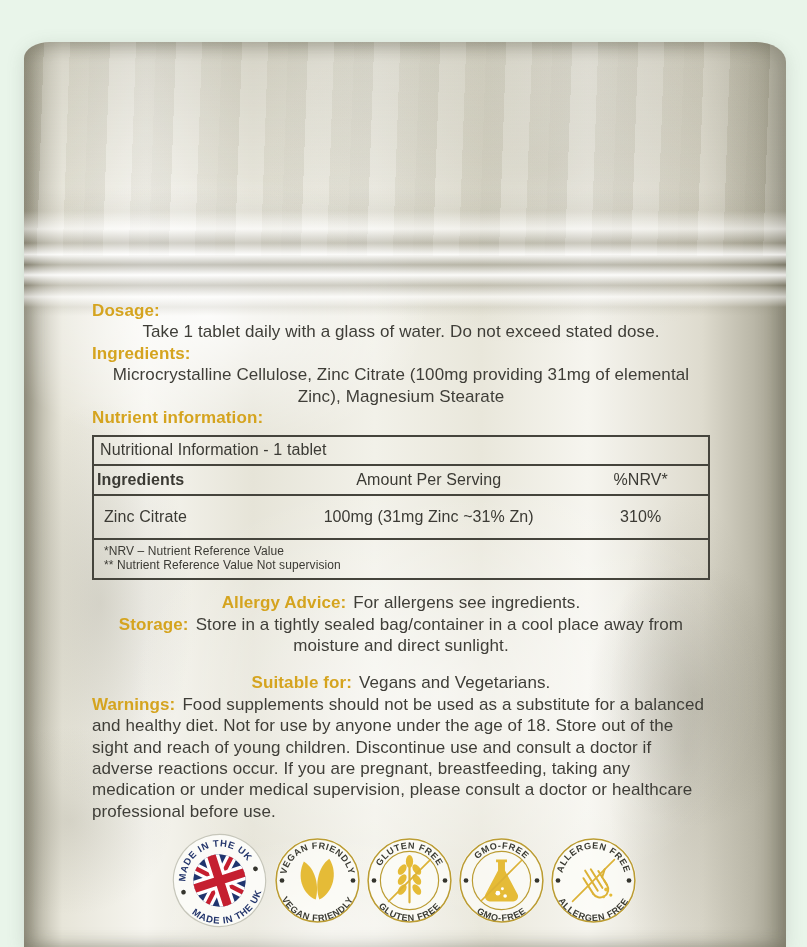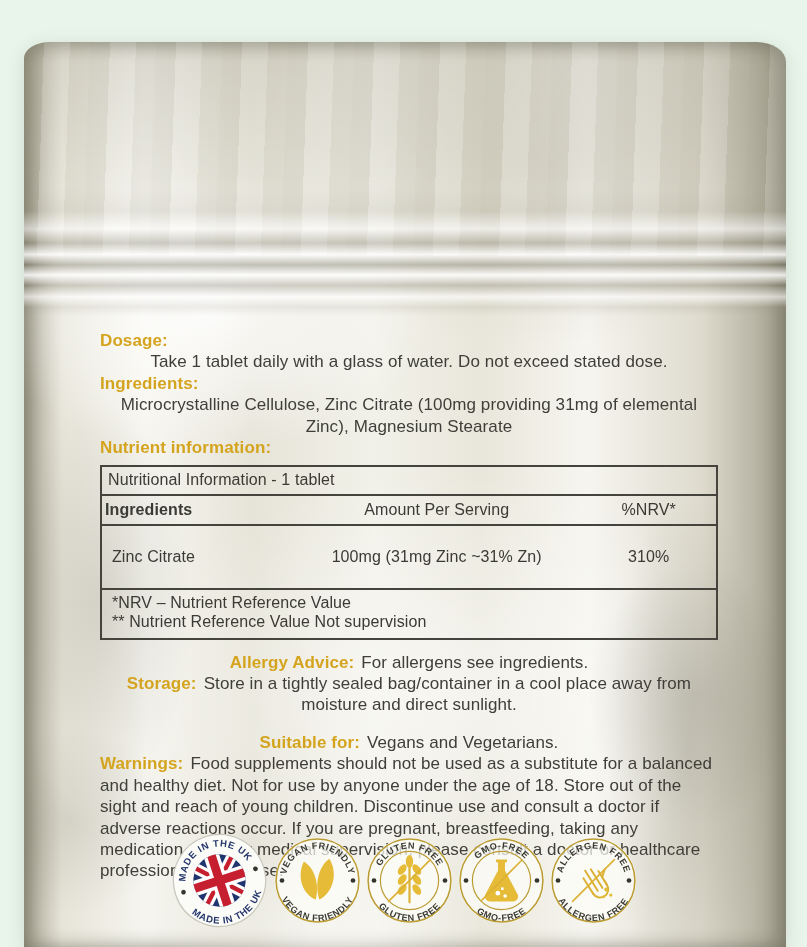--- a/index.html
+++ b/index.html
@@ -53,42 +53,42 @@
   
   .bottom-shade{
     position:absolute;left:0;right:0;bottom:0;height:420px;
     background:
       radial-gradient(20% 45% at 88% 40%, rgba(100,97,80,.18), rgba(255,255,255,0) 70%),
       radial-gradient(30% 30% at 40% 96%, rgba(255,255,255,.5), rgba(255,255,255,0) 75%),
       radial-gradient(18% 30% at 6% 70%, rgba(108,105,88,.16), rgba(255,255,255,0) 75%);
   }
   
   .label{
-    position:absolute;left:76px;top:258px;width:618px;
-    color:#3f3e38;font-size:17px;line-height:1.26;letter-spacing:.1px;z-index:3;margin-top:30px;
+    position:absolute;left:68px;top:258px;width:618px;
+    color:#3f3e38;font-size:17px;line-height:1.26;letter-spacing:.1px;z-index:3;
   }
   .label p{margin:0;}
   .h{color:#d5a41f;font-weight:bold;}
   .h.inline{margin-right:7px;}
   .block{margin-bottom:14px;text-align:center;}
   .headline{margin-bottom:2px;}
   
   table.nutri{
     width:100%;border-collapse:collapse;margin:7px 0 12px 0;
     border:2px solid #45443c;font-size:16px;color:#3b3a34;
   }
   table.nutri td{padding:3px 10px;}
   tr.title-row td{border-bottom:2px solid #45443c;padding:3px 6px;}
   tr.head-row td{border-bottom:2px solid #45443c;padding:4px 3px;font-weight:bold;}
   tr.head-row td:first-child{font-weight:bold;}
-  tr.data-row td{border-bottom:2px solid #45443c;padding:21px 10px;}
+  tr.data-row td{border-bottom:2px solid #45443c;padding:11px 10px;}
   .c-left{text-align:left;width:31%;}
   .c-mid{text-align:center;width:47%;}
   .c-right{text-align:center;width:22%;}
-  tr.foot-row td{padding:4px 23px 6px 10px;line-height:1.18;font-size:16px;}
+  tr.foot-row td{padding:4px 23px 6px 10px;line-height:1.18;font-size:12px;}
   
   .badges{
     position:absolute;top:790px;left:50%;transform:translateX(-50%);
     display:flex;align-items:center;gap:1px;z-index:3;
   }
   .badge{display:block;}
   .badge-uk{transform:rotate(-18deg);margin-right:3px;}
   .bfill{fill:rgba(253,253,250,.72);stroke:none;}
   .bring{fill:none;stroke:#bb9c33;stroke-width:1.7;}
   .bring.thin{stroke-width:1.3;}

